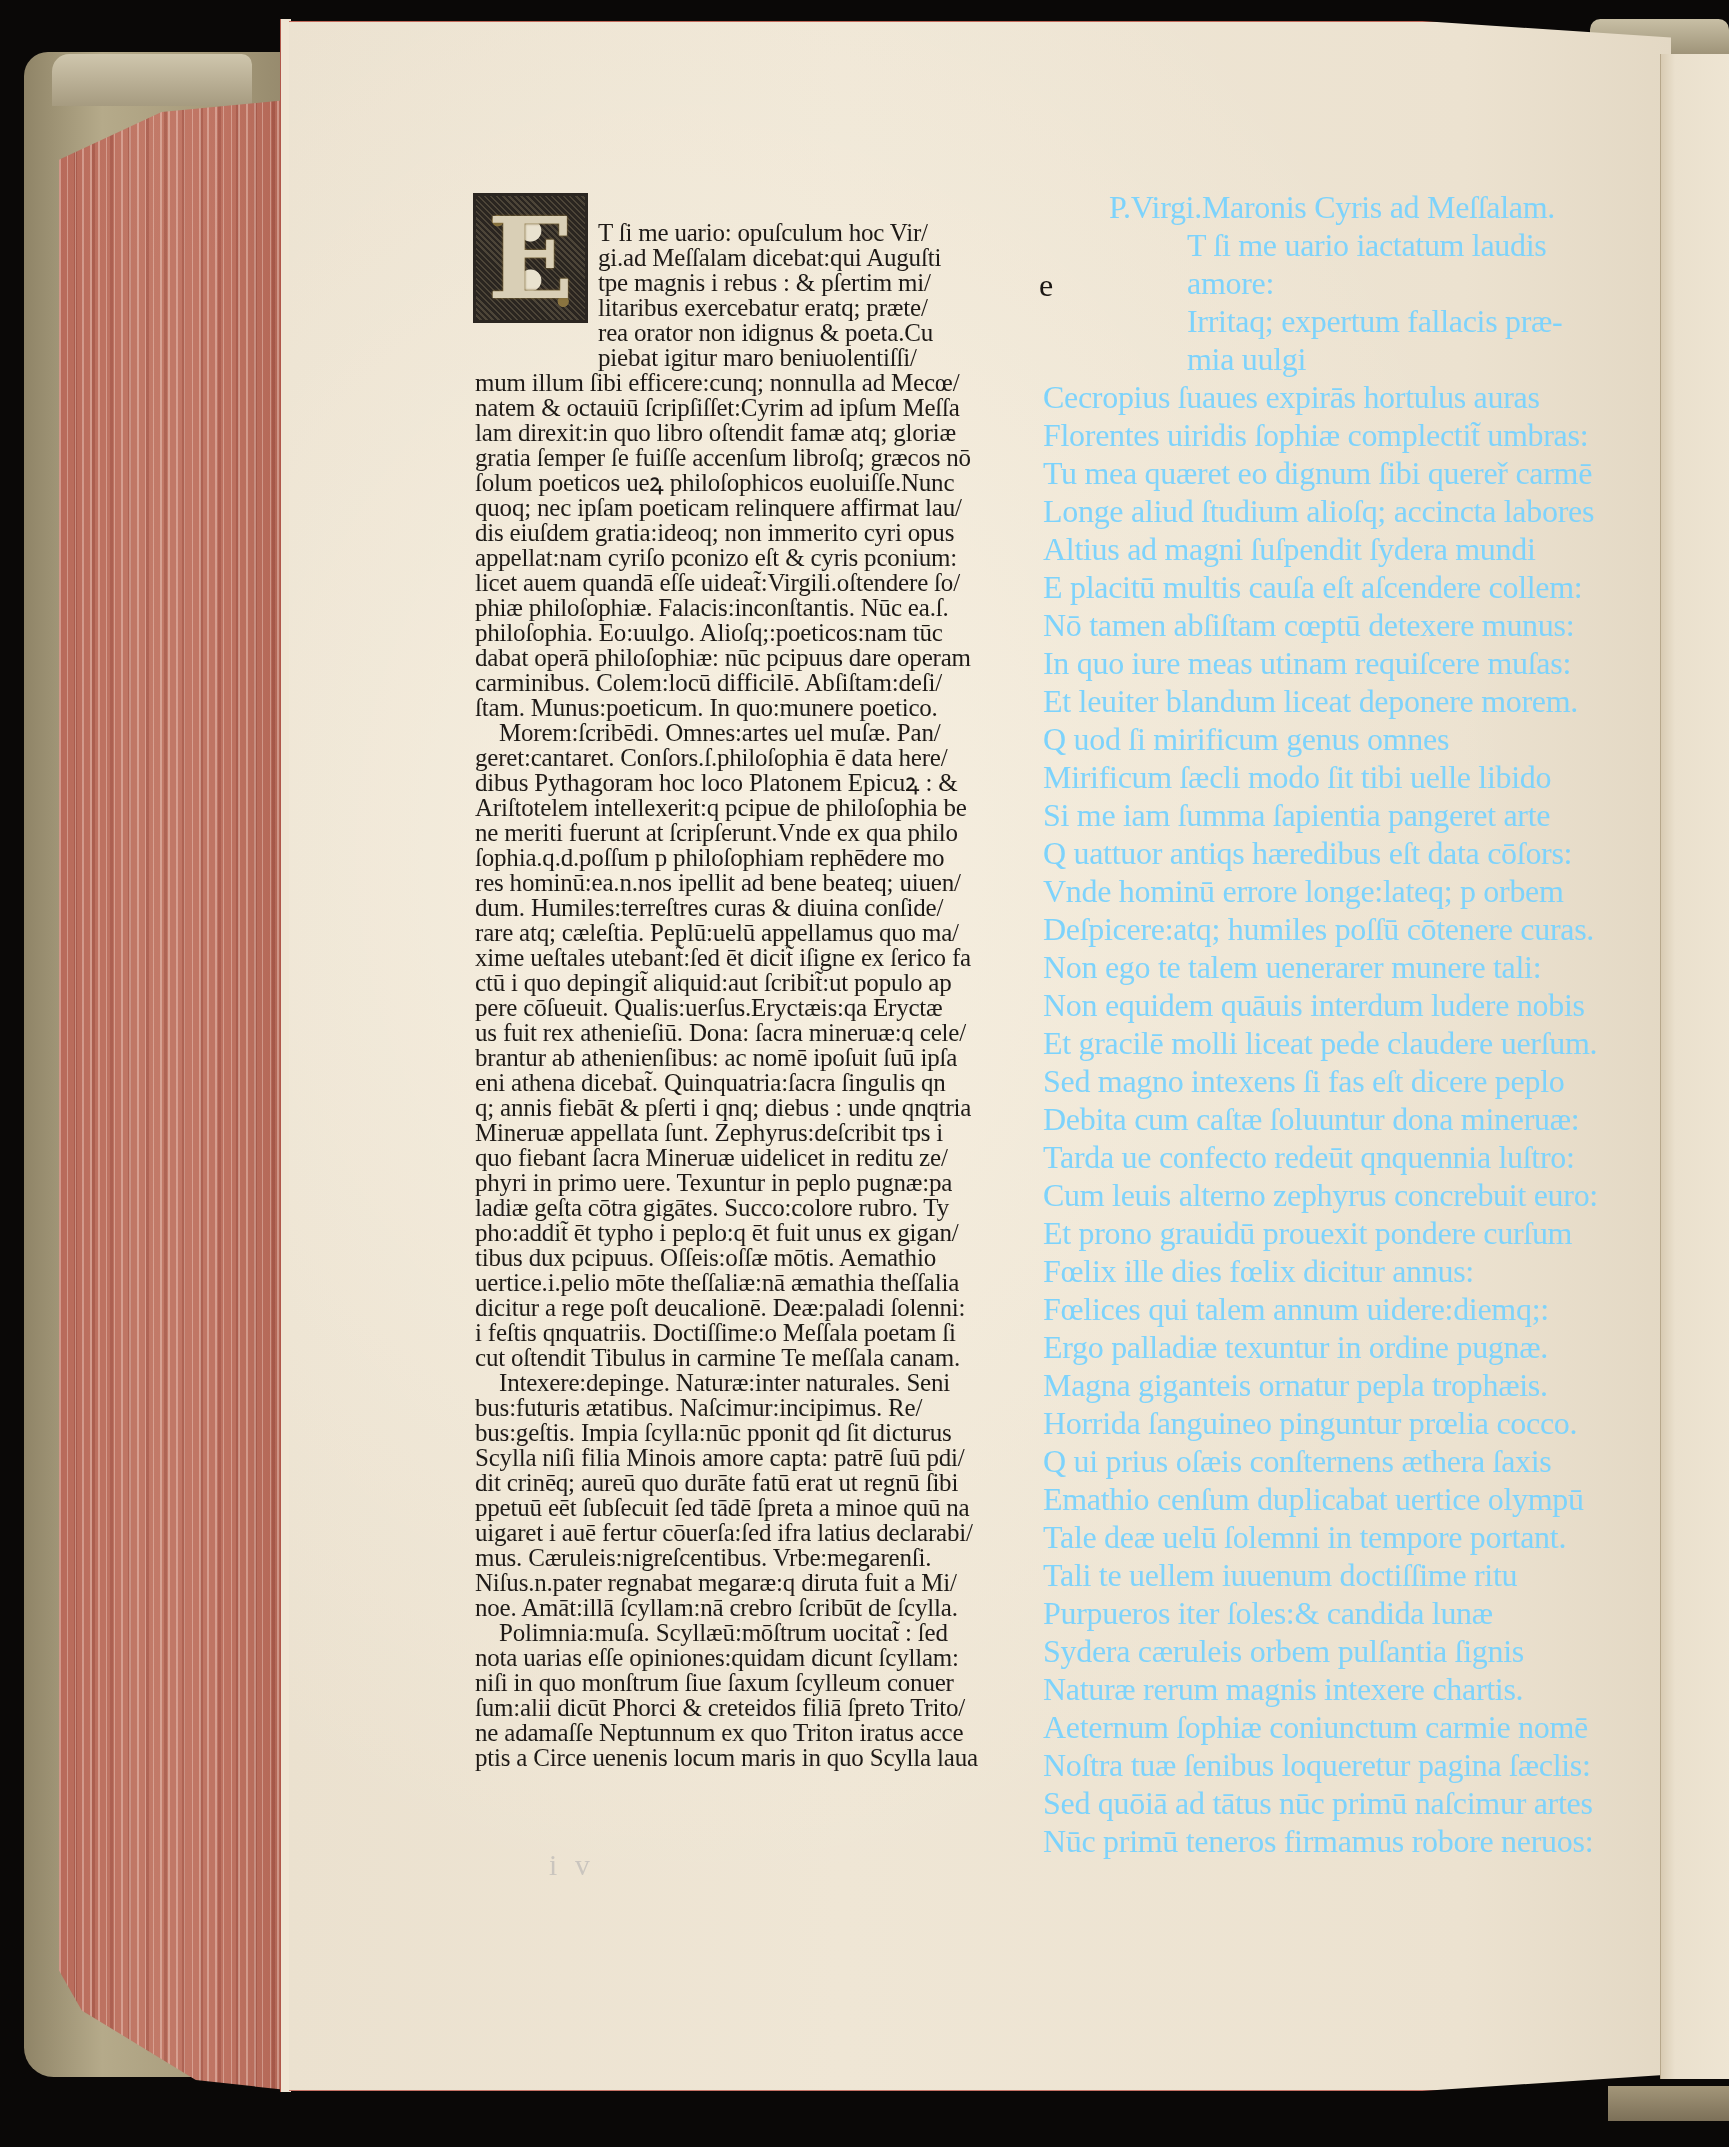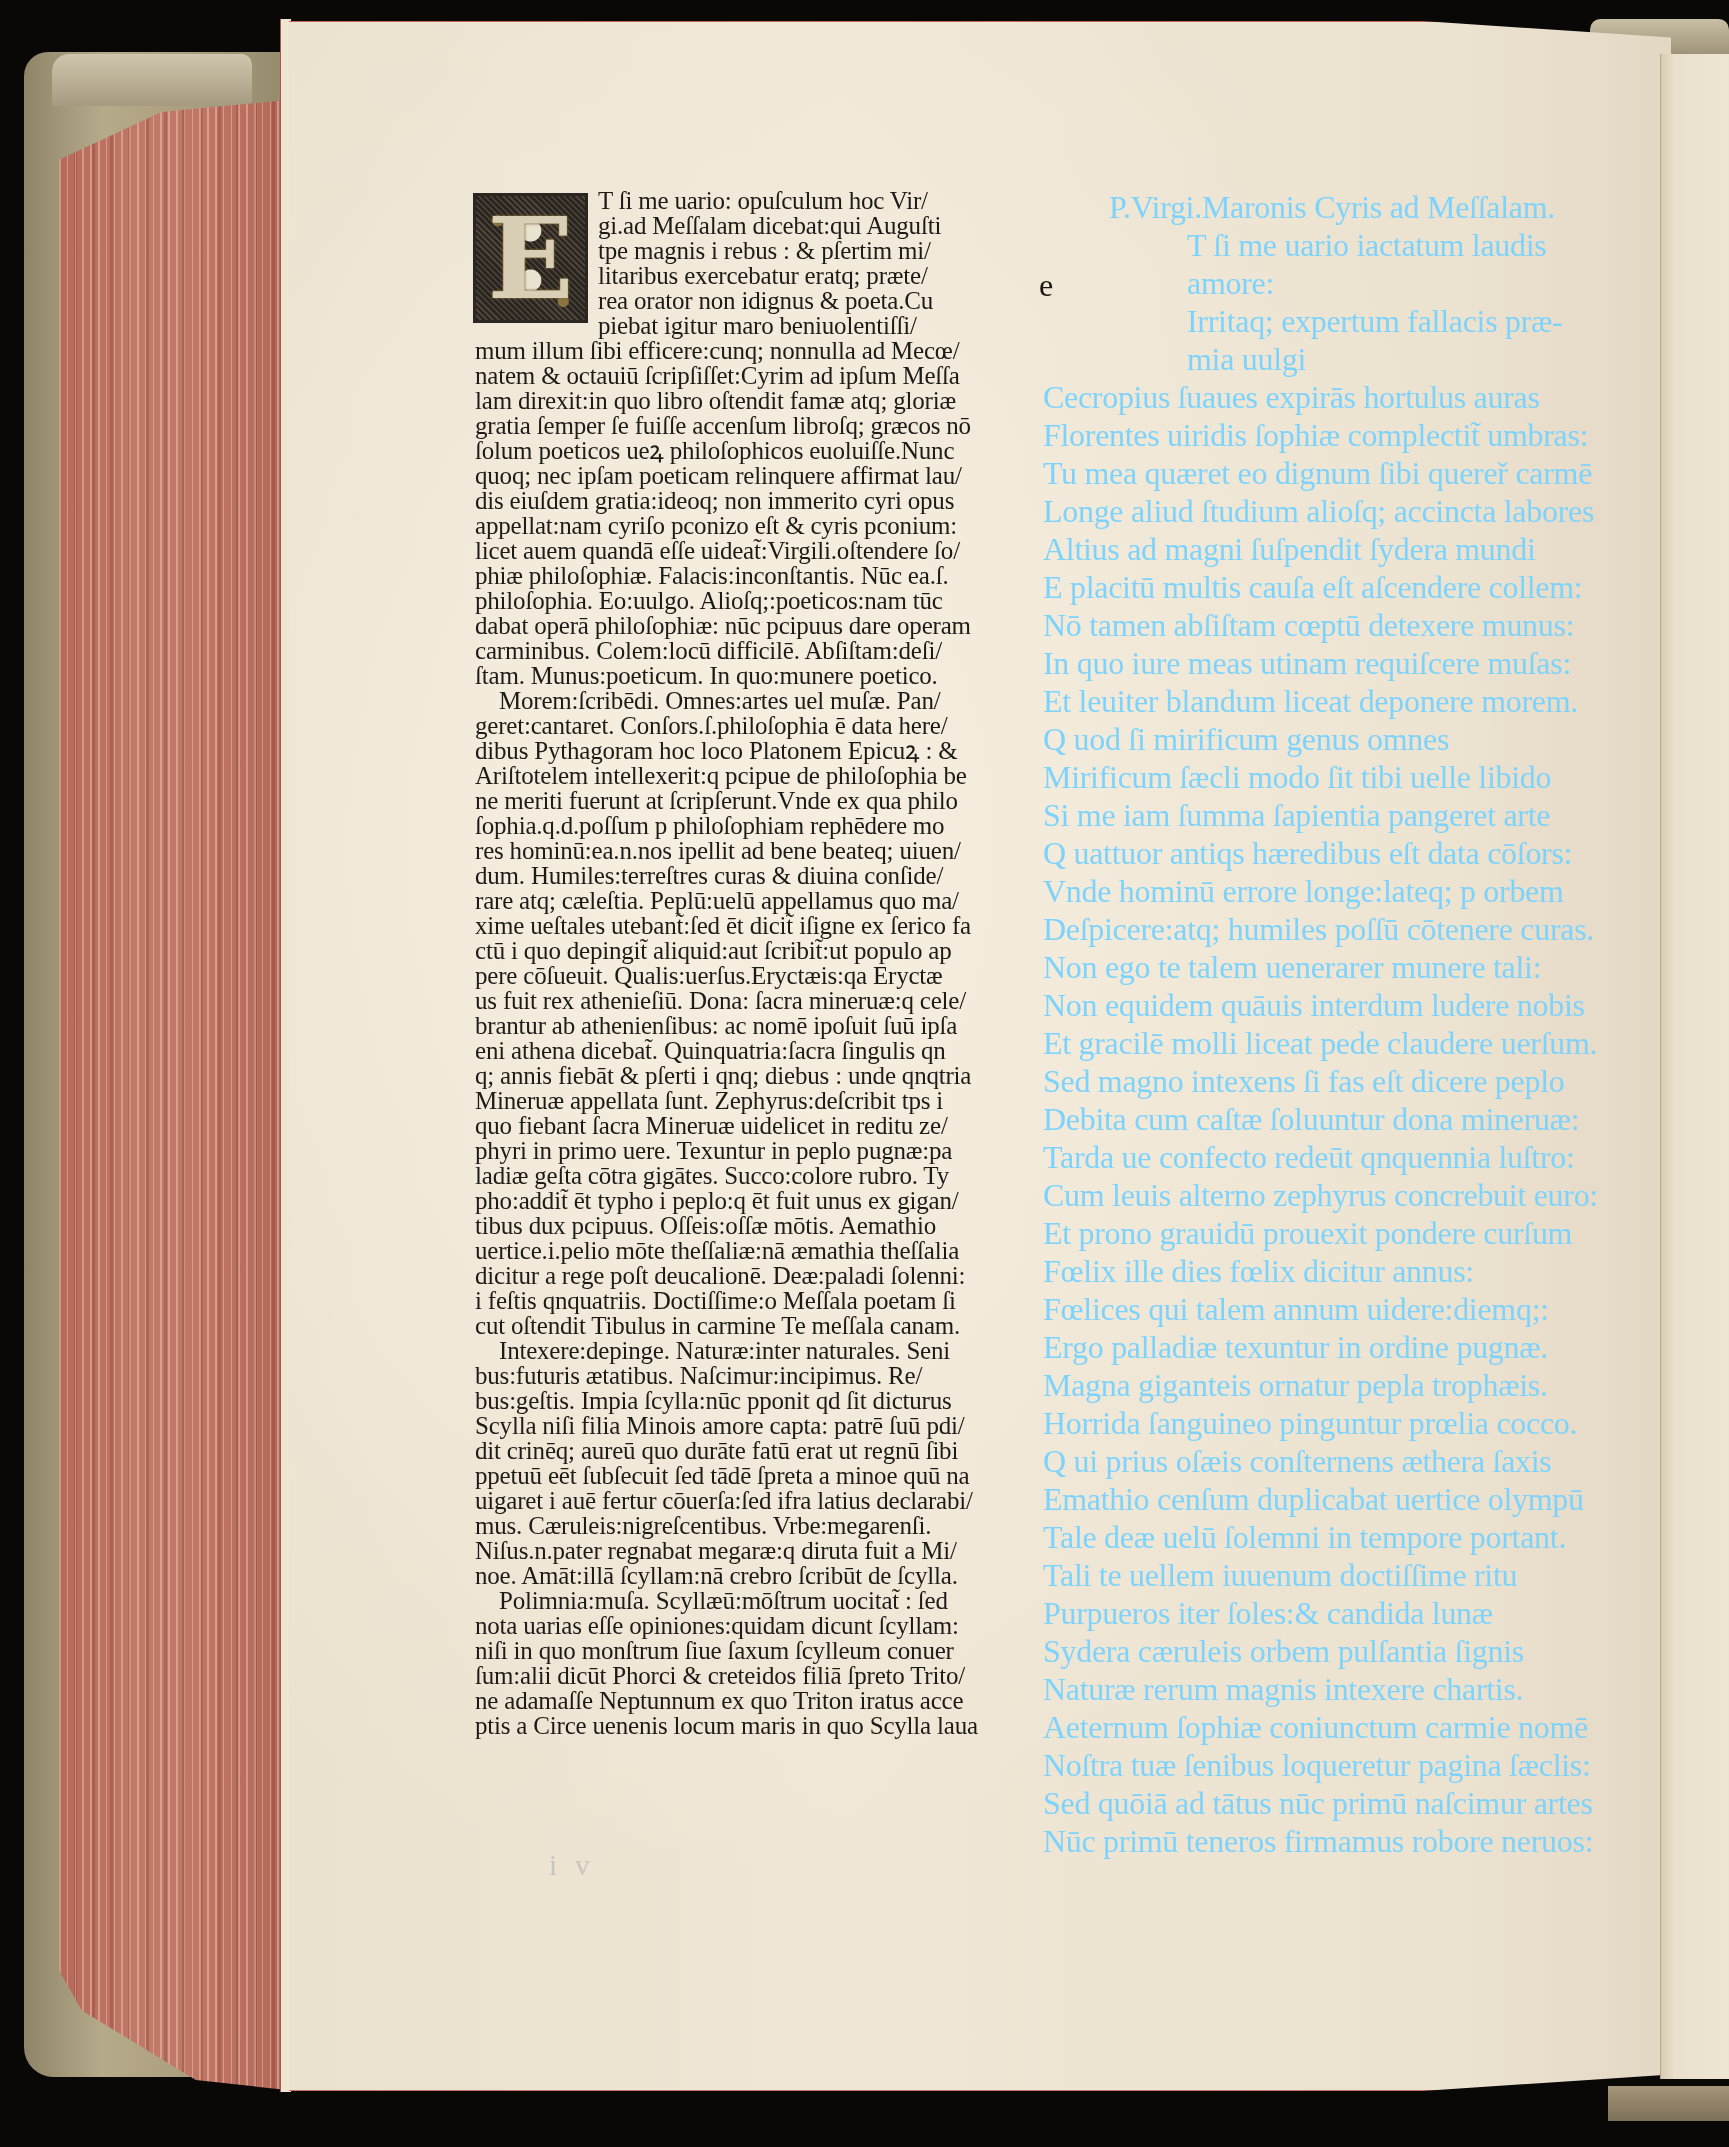--- a/index.html
+++ b/index.html
@@ -105,21 +105,21 @@
 <div class="spine-top"></div>
 <div class="spine-bottom"></div>
 <div class="page"></div>
 <div class="page-right"></div>
 
 <div class="initial">
   <span class="initial-letter">E</span>
 </div>
 
 <div class="col-left">
-  <div style="padding-left:123px;">
+  <div style="padding-left:123px;margin-top:32px;">
     <div class="line">T ſi me uario: opuſculum hoc Vir/</div>
     <div class="line">gi.ad Meſſalam dicebat:qui Auguſti</div>
     <div class="line">tpe magnis i rebus : &amp; pſertim mi/</div>
     <div class="line">litaribus exercebatur eratq; præte/</div>
     <div class="line">rea orator non idignus &amp; poeta.Cu</div>
     <div class="line">piebat igitur maro beniuolentiſſi/</div>
   </div>
   <div>
     <div class="line">mum illum ſibi efficere:cunq; nonnulla ad Mecœ/</div>
     <div class="line">natem &amp; octauiū ſcripſiſſet:Cyrim ad ipſum Meſſa</div>

